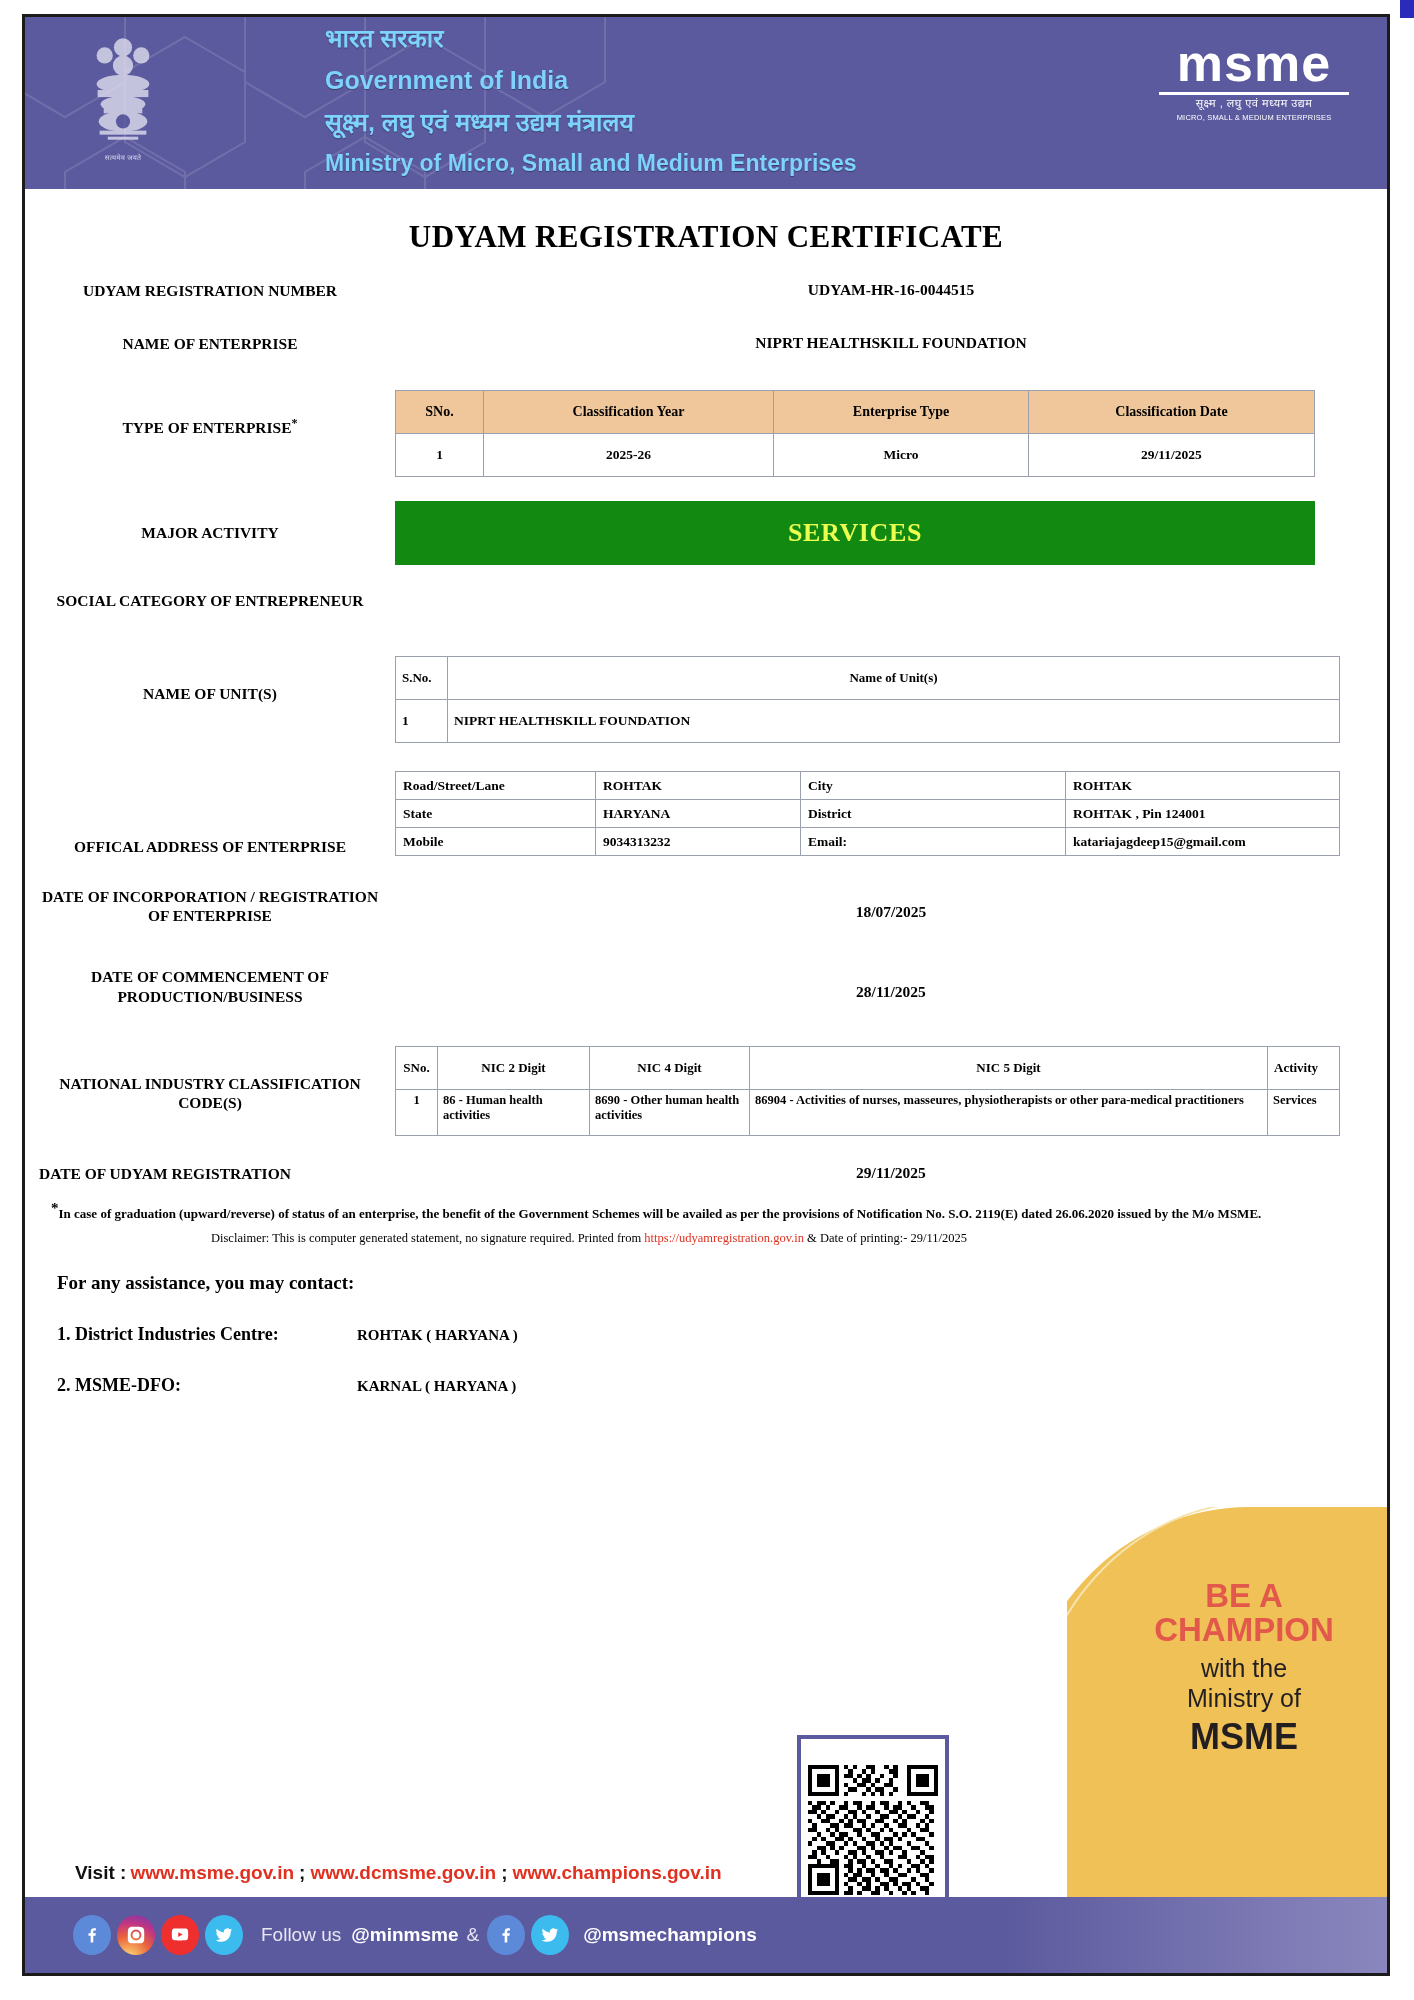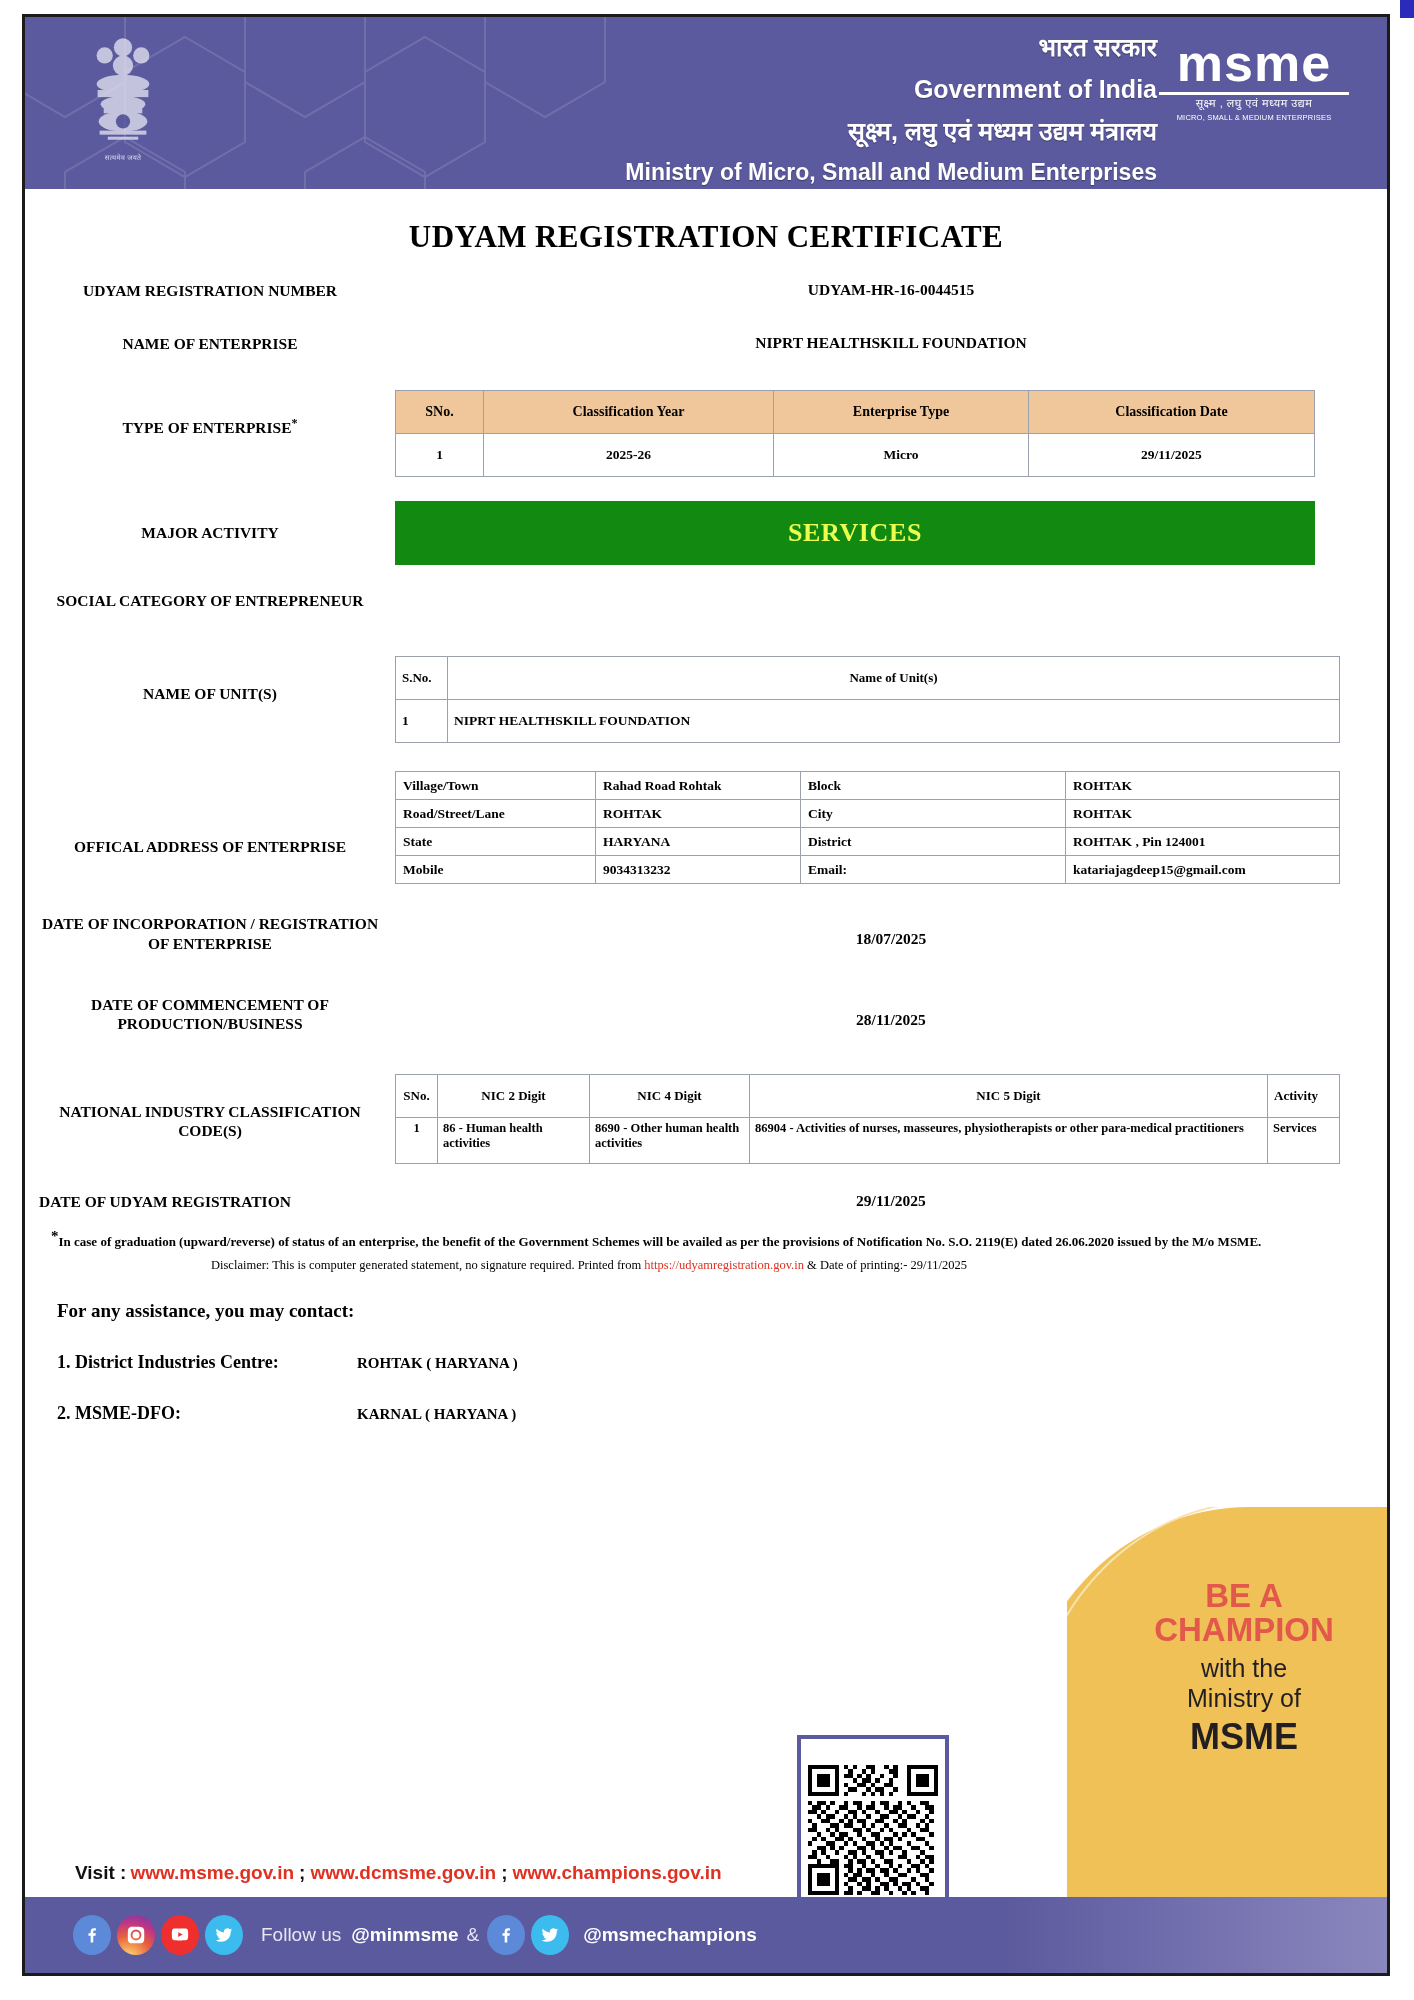--- a/index.html
+++ b/index.html
@@ -48,23 +48,23 @@
     display: flex; flex-direction: column;
     align-items: center; justify-content: flex-start;
   }
   #emblem .emb-svg { width: 92px; height: 132px; opacity: .82; }
   #emblem .emb-motto {
     font-size: 7px; color: #d9d8ec; letter-spacing: .3px;
     margin-top: -4px;
   }
   #header-center {
     position: absolute;
-    left: 300px; right: 230px; top: 18px;
-    text-align: right;
-    color: #ffffff;
+    left: 300px; right: 230px; top: 9px;
+    text-align: left;
+    color: #7dd3fc;
   }
   #header-center .hline {
     font-family: "Liberation Sans", sans-serif;
     font-weight: bold;
     text-shadow: 0 1px 1px rgba(0,0,0,.35);
     line-height: 1.0;
   }
   .hl-1 { font-size: 25px; margin-bottom: 17px; }
   .hl-2 { font-size: 25px; margin-bottom: 17px; }
   .hl-3 { font-size: 25px; margin-bottom: 17px; }
@@ -483,26 +483,20 @@
         </tbody>
       </table>
     </div>
   </div>
 
   <div class="row" style="margin-bottom:30px;">
     <div class="lbl" style="padding-top:66px;">OFFICAL ADDRESS OF ENTERPRISE</div>
     <div class="val-left">
       <table class="grid" id="tbl-addr">
         <tbody>
-          <tr>
-            <td>Village/Town</td>
-            <td>Rahad Road Rohtak</td>
-            <td>Block</td>
-            <td>ROHTAK</td>
-          </tr>
           <tr>
             <td>Road/Street/Lane</td>
             <td>ROHTAK</td>
             <td>City</td>
             <td>ROHTAK</td>
           </tr>
           <tr>
             <td>State</td>
             <td>HARYANA</td>
             <td>District</td>

